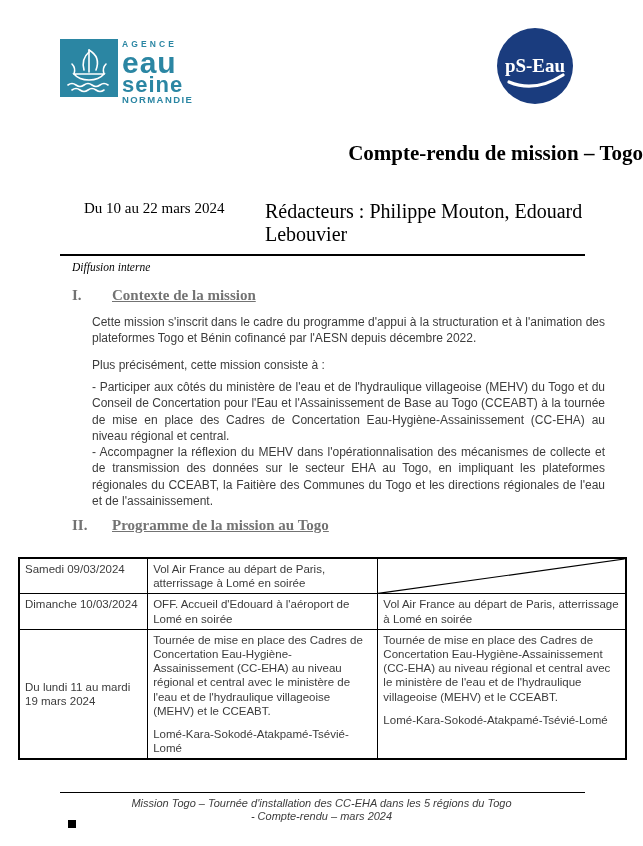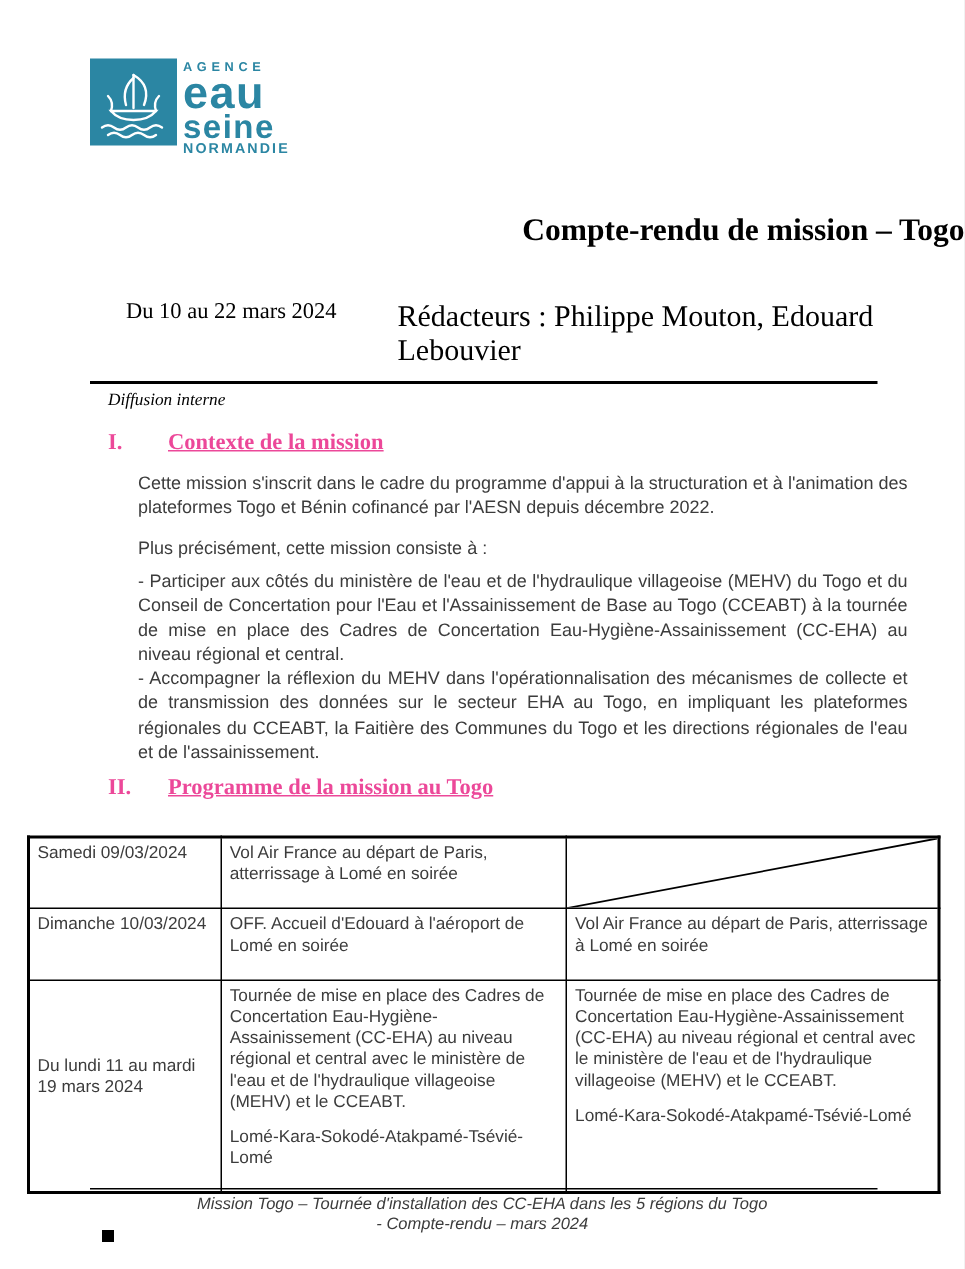--- a/index.html
+++ b/index.html
@@ -25,35 +25,35 @@
   }
   .meta-dates { position:absolute; top:200px; left:72px;
     font-family:"Liberation Serif", serif; font-size:15px; color:#000;margin-left:12px; }
   .meta-redacteurs { position:absolute; top:200px; left:265px;
     font-family:"Liberation Serif", serif; font-size:20px; color:#000; }
   .rule-top { position:absolute; top:254px; left:60px; width:525px; border-top:2px solid #000; }
   .diffusion-note { position:absolute; top:261px; left:72px;
     font-family:"Liberation Serif", serif; font-style:italic; font-size:11.5px; color:#000; }
   
   .section-heading { position:absolute; left:72px;
-    font-family:"Liberation Serif", serif; font-weight:bold; font-size:15px; color:#ec4899; }
+    font-family:"Liberation Serif", serif; font-weight:bold; font-size:15px; color:#737373; }
   .section-1 { top:287px; }
   .section-2 { top:517px; }
   .section-numeral { display:inline-block; width:40px; }
   .section-title { text-decoration:underline; }
   
   .body-par { position:absolute; left:72px; width:513px;
     font-size:12px; line-height:16.3px; text-align:justify; color:#3c3c3c;margin-left:20px; }
   .par-1 { top:314px; }
   .par-2 { top:357px; text-align:left; }
   .par-group { top:379px; }
   
   .mission-table { position:absolute; top:557px; left:18px; width:609px;
     border-collapse:collapse; font-size:11.5px; line-height:14.2px; color:#3c3c3c; }
-  .mission-table td { border:1px solid #000; padding:3px 6px 15px 5px; vertical-align:top; }
+  .mission-table td { border:1px solid #000; padding:3px 6px 3px 5px; vertical-align:top; }
   .mission-table { border:2px solid #000; }
   .col-date { width:129px; }
   .col-a { width:231px; }
   .col-b { width:249px; }
   .row-1 td, .row-2 td { height:33px; }
   .row-3 td { height:91px; }
   .cell-date-middle { vertical-align:middle !important; }
   .cell-par + .cell-par { margin-top:9px; }
   .diagonal-cell { position:relative; padding:0 !important; }
   .diagonal-cell svg { position:absolute; inset:0; width:100%; height:100%; display:block; }
@@ -86,20 +86,27 @@
       </svg>
     </div>
     <div class="aesn-wordmark">
       <div class="aesn-agence">AGENCE</div>
       <div class="aesn-eau">eau</div>
       <div class="aesn-seine">seine</div>
       <div class="aesn-normandie">NORMANDIE</div>
     </div>
   </div>
 
+  <div class="pseau-logo">
+    <svg viewBox="0 0 76 76">
+      <circle cx="38" cy="38" r="38" fill="#1A3C7E"></circle>
+      <text x="38" y="44" text-anchor="middle" font-size="19" font-weight="bold" font-family="Liberation Serif, serif" fill="#ffffff">pS-Eau</text>
+      <path d="M12 54 Q38 65 66 47" stroke="#ffffff" stroke-width="3.2" fill="none" stroke-linecap="round"></path>
+    </svg>
+  </div>
 
   <h1 class="doc-title">Compte-rendu de mission – Togo</h1>
   <div class="meta-dates">Du 10 au 22 mars 2024</div>
   <div class="meta-redacteurs">Rédacteurs : Philippe Mouton, Edouard Lebouvier</div>
 
   <div class="rule-top"></div>
   <div class="diffusion-note">Diffusion interne</div>
 
   <div class="section-heading section-1">
     <span class="section-numeral">I.</span><span class="section-title">Contexte de la mission</span>

